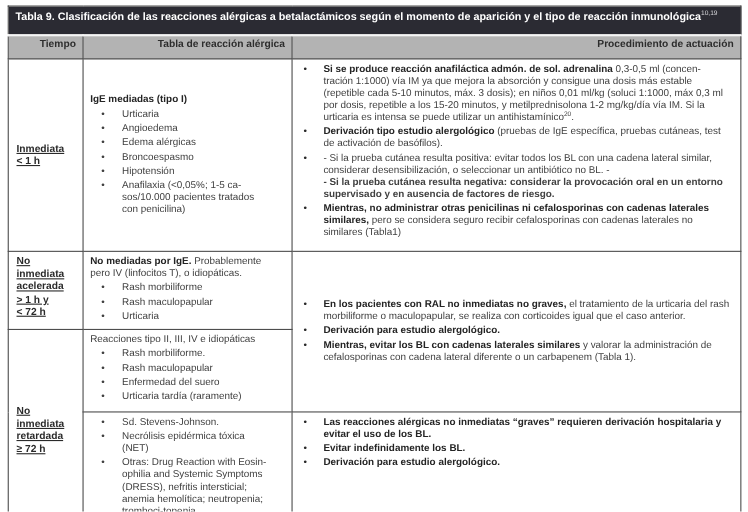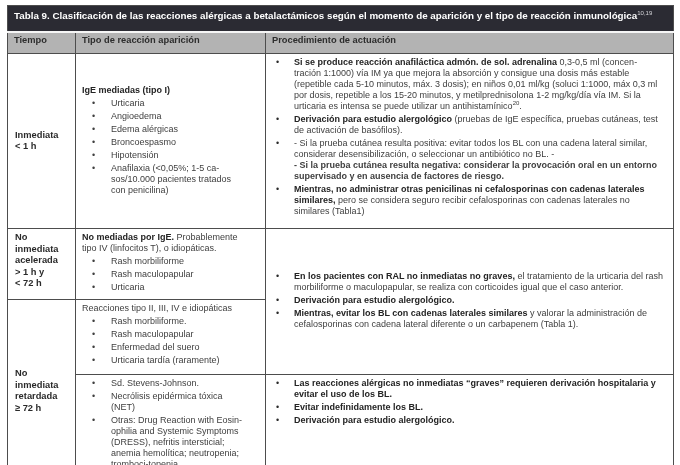--- a/index.html
+++ b/index.html
@@ -14,24 +14,24 @@
     font-size:9px;line-height:11px;
   }
   col.c1{width:68px}col.c2{width:190px}col.c3{width:408px}
   th,td{border:1px solid #4d4d4d;vertical-align:top;padding:0;word-wrap:break-word;}
   th.titlebar{
     background:#2b2b33;color:#ffffff;text-align:left;font-size:9.8px;
     font-weight:bold;height:21px;padding:2px 6px;border-bottom:2px solid #f5f5f5;
   }
   th.titlebar sup{font-size:6px;font-weight:normal;color:#d6d6da;}
   tr.hdr th{
-    background:#b3b3b3;text-align:left;font-size:9.3px;font-weight:bold;
+    background:#b3b3b3;text-align:right;font-size:9.3px;font-weight:bold;
     color:#2d2d2d;height:16px;padding:2px 6px;
   }
-  td.tiempo{font-weight:bold;color:#2a2a2a;padding:3px 2px 3px 7px;font-size:9.3px;line-height:11.5px;}
+  td.tiempo{font-weight:bold;color:#2a2a2a;padding:3px 2px 3px 7px;font-size:9.3px;line-height:11.5px;text-decoration:underline;}
   td.tipo{padding:3px 20px 3px 6px;}
   td.proc{padding:3px 9px 3px 5px;}
   .mid{vertical-align:middle;}
   ul{margin:0;padding:0;list-style:none;}
   li{position:relative;margin:0 0 2px 0;}
   td.tipo li{padding-left:29px;}
   td.tipo li::before{content:"\2022";position:absolute;left:10px;top:0;}
   td.proc li{padding-left:23px;}
   td.proc li::before{content:"\2022";position:absolute;left:5px;top:0;color:#2a2a2a;}
   .h{margin:0 0 2px 0;}
@@ -49,21 +49,21 @@
         <col class="c1">
         <col class="c2">
         <col class="c3">
       </colgroup>
     <thead>
       <tr>
         <th colspan="3" class="titlebar"><span>Tabla 9. Clasificación de las reacciones alérgicas a betalactámicos según el momento de aparición y el tipo de reacción inmunológica</span><sup>10,19</sup></th>
       </tr>
       <tr class="hdr">
         <th>Tiempo</th>
-        <th>Tipo de reacción aparición</th>
+        <th>Tabla de reacción alérgica</th>
         <th>Procedimiento de actuación</th>
       </tr>
     </thead>
     <tbody>
 
       <tr class="r1">
         <td class="tiempo mid">
           <div>Inmediata</div>
           <div>&lt; 1 h</div>
         </td>
@@ -74,36 +74,36 @@
             <li>Angioedema</li>
             <li>Edema alérgicas</li>
             <li>Broncoespasmo</li>
             <li>Hipotensión</li>
             <li>Anafilaxia (&lt;0,05%; 1-5 ca-sos/10.000 pacientes tratados con penicilina)</li>
           </ul>
         </td>
         <td class="proc">
           <ul>
             <li><b>Si se produce reacción anafiláctica admón. de sol. adrenalina</b><span> 0,3-0,5 ml (concen-tración 1:1000) vía IM ya que mejora la absorción y consigue una dosis más estable (repetible cada 5-10 minutos, máx. 3 dosis); en niños 0,01 ml/kg (soluci 1:1000, máx 0,3 ml por dosis, repetible a los 15-20 minutos, y metilprednisolona 1-2 mg/kg/día vía IM. Si la urticaria es intensa se puede utilizar un antihistamínico</span><sup class="s">20</sup><span>.</span></li>
-            <li><b>Derivación para estudio alergológico</b><span> (pruebas de IgE específica, pruebas cutáneas, test de activación de basófilos).</span></li>
+            <li><b>Derivación tipo estudio alergológico</b><span> (pruebas de IgE específica, pruebas cutáneas, test de activación de basófilos).</span></li>
             <li><span>- Si la prueba cutánea resulta positiva: evitar todos los BL con una cadena lateral similar, considerar desensibilización, o seleccionar un antibiótico no BL. -</span><span class="blk">- Si la prueba cutánea resulta negativa: considerar la provocación oral en un entorno supervisado y en ausencia de factores de riesgo.</span></li>
             <li><b>Mientras, no administrar otras penicilinas ni cefalosporinas con cadenas laterales similares,</b><span> pero se considera seguro recibir cefalosporinas con cadenas laterales no similares (Tabla1)</span></li>
           </ul>
         </td>
       </tr>
 
       <tr class="r2">
         <td class="tiempo">
           <div>No inmediata</div>
           <div>acelerada</div>
           <div>&gt; 1 h y</div>
           <div>&lt; 72 h</div>
         </td>
         <td class="tipo">
-          <div class="h"><b>No mediadas por IgE.</b><span> Probablemente tipo IV (linfocitos T), o idiopáticas.</span></div>
+          <div class="h"><b>No mediadas por IgE.</b><span> Probablemente pero IV (linfocitos T), o idiopáticas.</span></div>
           <ul>
             <li>Rash morbiliforme</li>
             <li>Rash maculopapular</li>
             <li>Urticaria</li>
           </ul>
         </td>
         <td class="proc mid" rowspan="2">
           <ul>
             <li><b>En los pacientes con RAL no inmediatas no graves,</b><span> el tratamiento de la urticaria del rash morbiliforme o maculopapular, se realiza con corticoides igual que el caso anterior.</span></li>
             <li><b>Derivación para estudio alergológico.</b></li>

